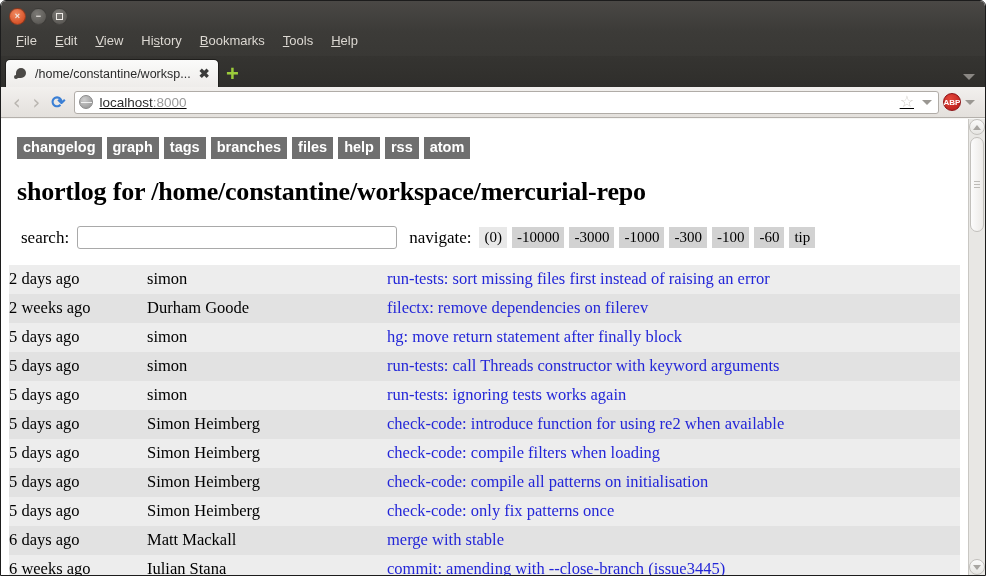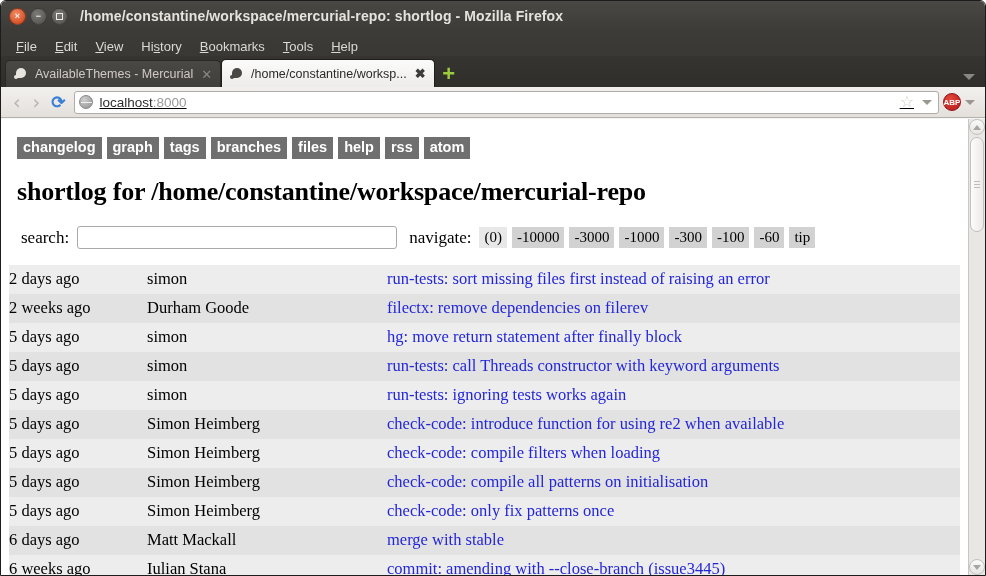--- a/index.html
+++ b/index.html
@@ -43,21 +43,21 @@
   .wbtn.max .sq { width: 7px; height: 7px; border: 1.5px solid #efece8; }
   .titletext {
     color: #e6e2dc; font-size: 14px; font-weight: bold;
     white-space: nowrap; letter-spacing: .1px;
   }
 
   
   .menubar {
     height: 25px;
     background: linear-gradient(to bottom, #3c3b38, #393835);
-    display: flex; align-items: flex-end;
+    display: flex; align-items: flex-start;
     padding: 0 6px;
   }
   .menuitem {
     color: #dcd8d2; font-size: 13px;
     padding: 2px 9px;
     white-space: nowrap;
   }
   .menuitem u { text-decoration: underline; }
 
   
@@ -295,42 +295,33 @@
       <div class="wbtn close">
           <span>×</span>
         </div>
       <div class="wbtn min">
           <span>−</span>
         </div>
       <div class="wbtn max">
           <span class="sq"></span>
         </div>
     </div>
-    <div class="titletext">/home/constantine/workspace/mercurial-repo: shortlog - Mozilla Firefox</div>
   </div>
 
   <div class="menubar">
     <div class="menuitem"><u>F</u>ile</div>
     <div class="menuitem"><u>E</u>dit</div>
     <div class="menuitem"><u>V</u>iew</div>
     <div class="menuitem">Hi<u>s</u>tory</div>
     <div class="menuitem"><u>B</u>ookmarks</div>
     <div class="menuitem"><u>T</u>ools</div>
     <div class="menuitem"><u>H</u>elp</div>
   </div>
 
   <div class="tabbar">
-    <div class="tab inactive">
-      <span class="favicon">
-          <span class="big"></span>
-          <span class="sm"></span>
-        </span>
-      <span class="tablabel">AvailableThemes - Mercurial</span>
-      <span class="tabclose">✕</span>
-    </div>
     <div class="tab active">
       <span class="favicon">
           <span class="big"></span>
           <span class="sm"></span>
         </span>
       <span class="tablabel">/home/constantine/worksp...</span>
       <span class="tabclose">✖</span>
     </div>
     <div class="newtab">+</div>
     <div class="tabbar-caret"></div>

